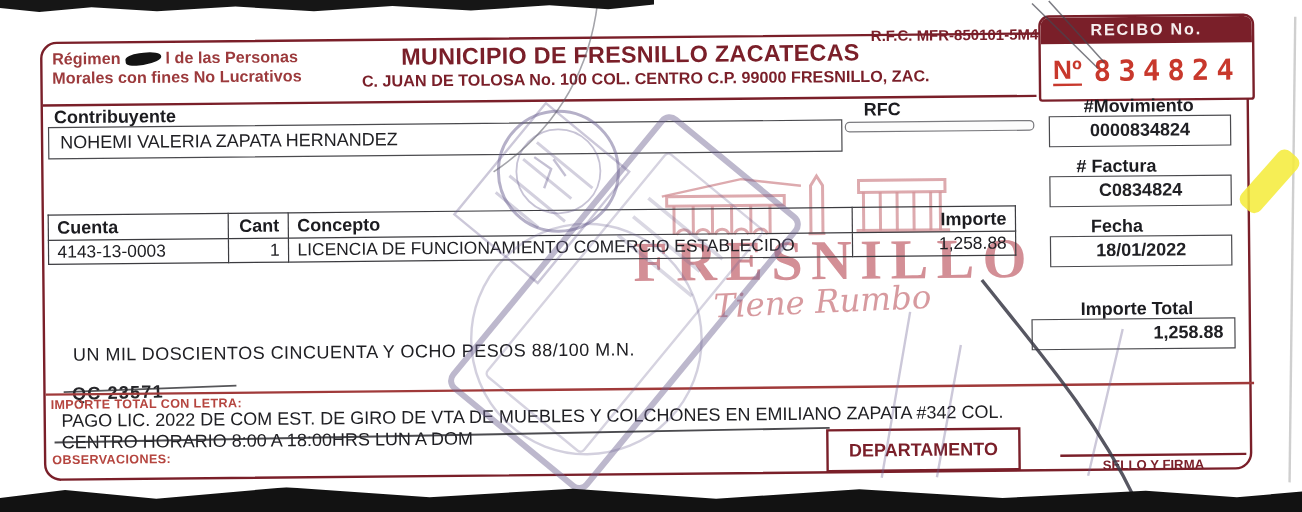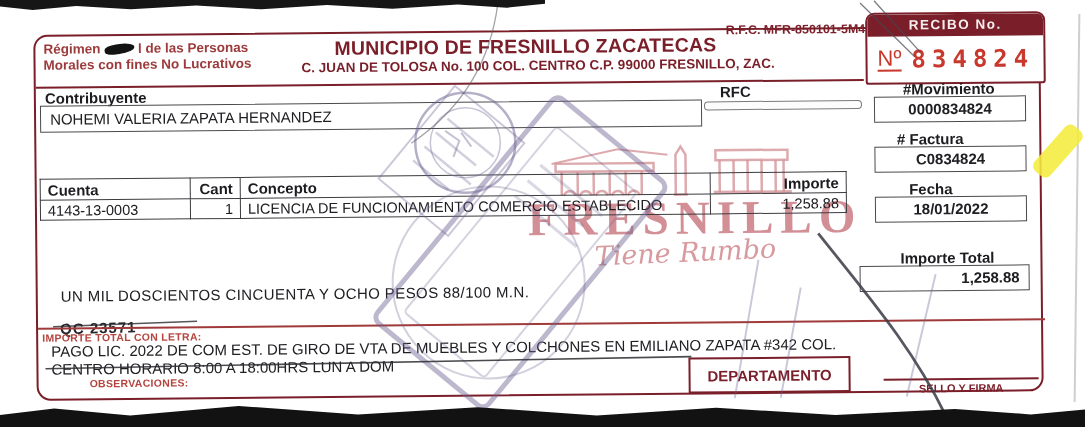--- a/index.html
+++ b/index.html
@@ -36,21 +36,21 @@
   .rfc-top { left:598px; top:-7px; width:232px; text-align:right;
              font-size:12.5px; font-weight:bold; color:#7a1f29; }
   .top-divider { left:0; top:50px; width:828px; height:2px; background:#7a1f29; }
 
   
   .recibo-tab { left:830px; top:-16px; width:180px; height:72px; background:#fff;
                 border:2px solid #7a1f29; border-radius:9px 9px 3px 3px; overflow:hidden; }
   .recibo-head { height:22px; background:#7a1f29; color:#f6eeee; font-size:13.5px;
                  font-weight:bold; text-align:center; line-height:22px; letter-spacing:1.5px; }
   .recibo-body { display:flex; align-items:center; padding:8px 8px 0 10px; gap:10px; }
-  .recibo-nsym { color:#c8382c; font-size:22px; font-weight:normal;
+  .recibo-nsym { color:#c8382c; font-size:22px; font-weight:bold;
                  border-bottom:2.5px solid #c8382c; line-height:22px; }
   .recibo-num  { color:#c8382c; font-family:"DejaVu Sans Mono", monospace;
                  font-size:24px; font-weight:bold; letter-spacing:6px; flex:1; text-align:center; }
   .recibo-series { color:#8a1b1f; font-size:25px; font-weight:bold; }
 
   
   .lbl { font-size:15px; font-weight:bold; color:#1c1c20; }
   .contrib-lbl { left:9px; top:53px; }
   .name-box { left:4px; top:69px; width:662px; height:27px; border:1.5px solid #4a4a4e;
               font-size:15px; color:#202024; line-height:25px; padding-left:9px; background:transparent; }
@@ -81,21 +81,21 @@
   .ta-r { text-align:right !important; }
 
   .words { left:23px; top:251px; font-size:15px; color:#202024; letter-spacing:.4px; }
   .qc-note { left:22px; top:283px; font-size:15px; font-weight:bold; color:#26262a;
              transform:rotate(-1deg); letter-spacing:1px; }
   .mid-divider { left:0; top:291px; width:1007px; height:1.5px; background:#a03a3a; }
   .small-red { font-size:10.5px; font-weight:bold; color:#b5453f; letter-spacing:.3px; }
   .letra-lbl { left:4px; top:295px; }
   .desc1 { left:13px; top:306px; font-size:15px; color:#202024; }
   .desc2 { left:13px; top:324px; font-size:15px; color:#202024; }
-  .obs-lbl { left:5px; top:341px;margin-left:46px; }
+  .obs-lbl { left:5px; top:341px; }
 
   .depto-box { left:650px; top:327px; width:162px; height:36px; border:2px solid #7a1f29;
                text-align:center; line-height:33px; font-size:15px; font-weight:bold; color:#7a1f29; }
   .sello-line { left:845px; top:350px; width:155px; height:2px; background:#7a1f29; }
   .sello-lbl  { left:845px; top:354px; width:155px; text-align:center; font-size:11px;
                 font-weight:bold; color:#7a1f29; }
 
   
   .overlay-svg { position:absolute; inset:0; width:1085px; height:427px; pointer-events:none; }
   .stamps { z-index:5; }

